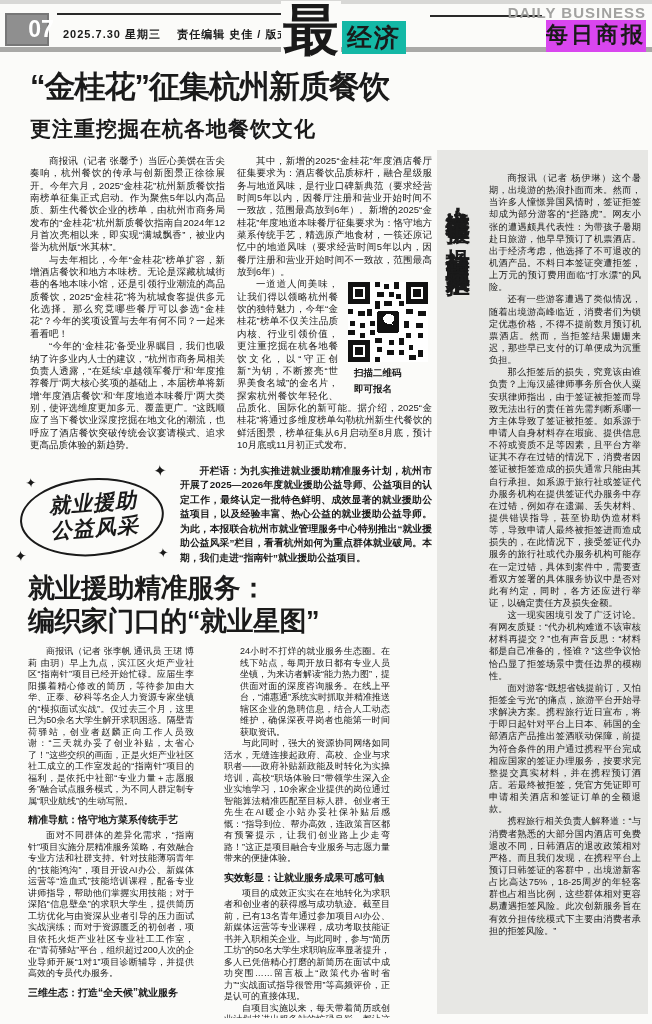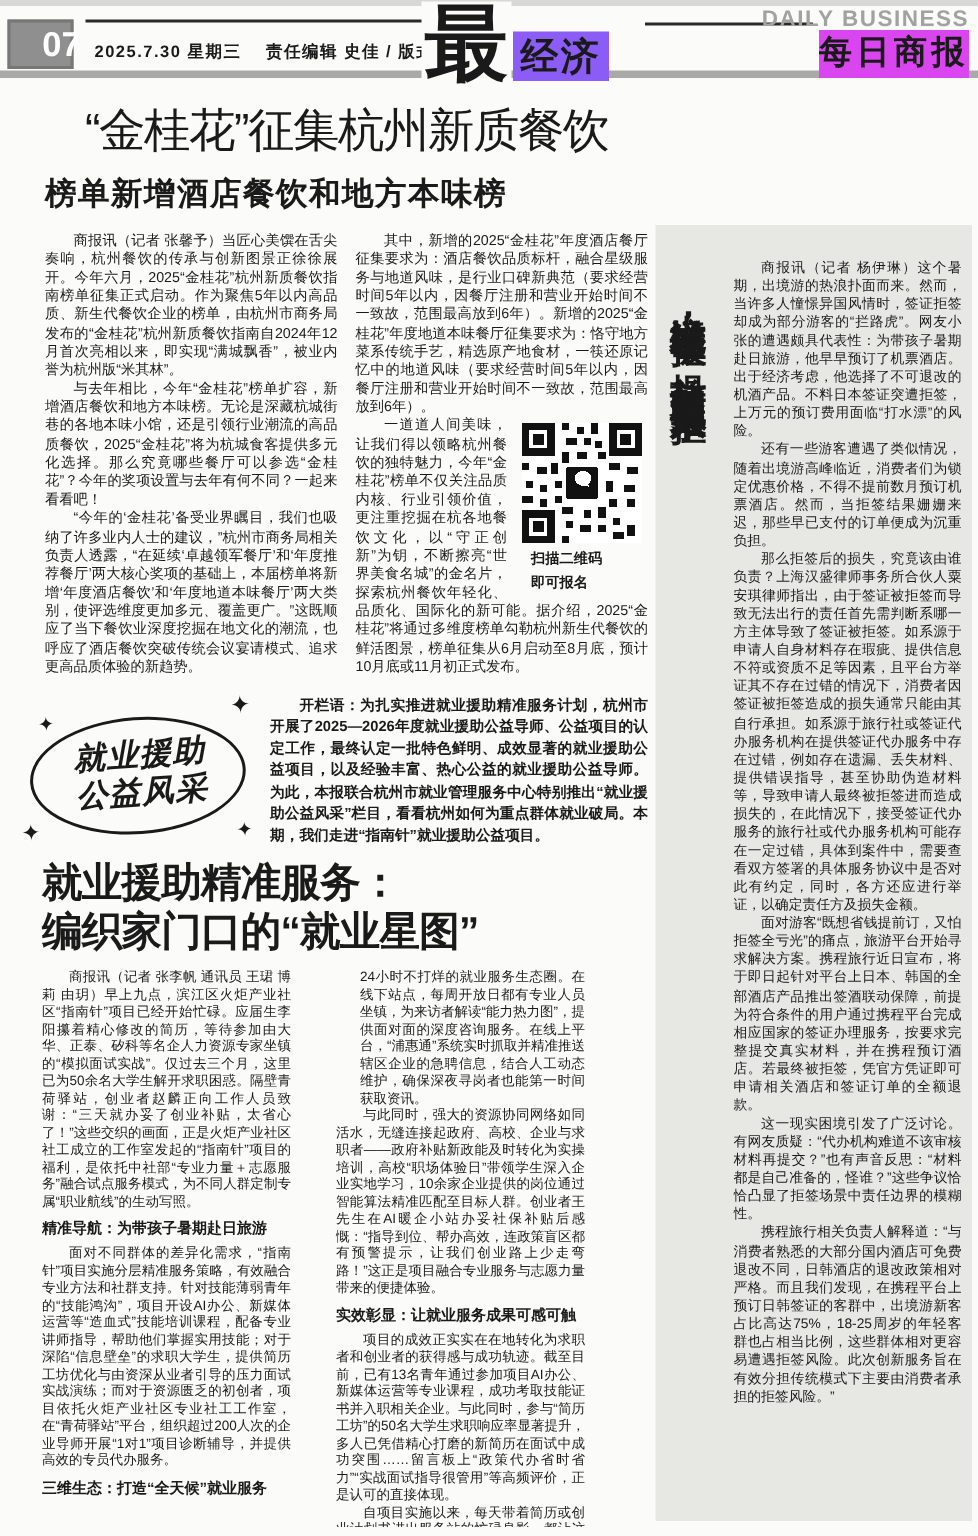--- a/index.html
+++ b/index.html
@@ -11,27 +11,27 @@
   .pagenum{position:absolute;left:5px;top:13px;width:44px;height:33px;background:#8f8f8f;
            border:2px solid #777;box-sizing:border-box;color:#fff;font-size:23px;font-weight:bold;
            display:flex;align-items:center;justify-content:center;padding-left:28px;}
   .hdr-thin-left{position:absolute;left:57px;top:13px;width:248px;height:2px;background:#2a2a2a;}
   .hdr-thin-right{position:absolute;left:430px;top:15px;width:112px;height:2px;background:#2a2a2a;}
   .dateline{position:absolute;left:63px;top:27px;font-size:11px;font-weight:bold;letter-spacing:1px;white-space:nowrap;}
   .hdr-thick{position:absolute;left:0;top:47px;width:652px;height:5px;background:#a9a9a7;}
   .masthead-big{position:absolute;left:281px;top:1px;font-size:56px;line-height:1;font-weight:900;
                 font-family:"DejaVu Serif",serif;background:#fbfbf9;padding:0 2px;z-index:3;}
   .masthead-small{position:absolute;left:342px;top:21px;font-size:25px;font-weight:900;z-index:3;
-                  background:#8b5cf6;padding:0 5px;letter-spacing:2px;}
+                  background:#14b8a6;padding:0 5px;letter-spacing:2px;}
   .masthead-en{position:absolute;right:6px;top:4px;font-size:15px;font-weight:bold;color:#a2a2a0;letter-spacing:1px;z-index:3;padding-left:28px;}
   .masthead-cn{position:absolute;right:6px;top:20px;font-size:22px;font-weight:900;letter-spacing:3px;z-index:3;background:#d946ef;padding-bottom:2px;}
 
   
   .food{position:absolute;left:30px;top:66px;width:402px;}
-  .food-headline{font-size:31px;font-weight:400;letter-spacing:-1px;white-space:nowrap;text-align:center;}
+  .food-headline{font-size:31px;font-weight:700;letter-spacing:-1px;white-space:nowrap;}
   .food-subhead{font-size:21px;font-weight:600;margin-top:7px;letter-spacing:1px;}
   .food-cols{display:flex;gap:12px;margin-top:12px;height:300px;overflow:hidden;}
   .ncol{width:195px;font-size:9.5px;line-height:1.3;text-align:justify;}
   .ncol p{margin:0;text-indent:2em;}
   .qr-float{float:right;width:88px;margin:4px 0 2px 6px;}
   .qr-svg{width:80px;height:80px;display:block;margin:0 auto;}
   .qr-caption{font-size:9.5px;font-weight:bold;line-height:1.6;padding-left:10px;margin-top:3px;}
 
   
   .sidebar{position:absolute;left:437px;top:150px;width:211px;height:864px;background:#e7e7e4;}
@@ -79,21 +79,21 @@
     <span>责任编辑 史佳 / 版式设计 越方</span>
   </div>
   <div class="hdr-thick"></div>
   <div class="masthead-big">最</div>
   <div class="masthead-small">经济</div>
   <div class="masthead-en">DAILY BUSINESS</div>
   <div class="masthead-cn">每日商报</div>
 
   <div class="food">
     <div class="food-headline">“金桂花”征集杭州新质餐饮</div>
-    <div class="food-subhead">榜单新增酒店餐饮和地方本味榜</div>
+    <div class="food-subhead">更注重挖掘在杭各地餐饮文化</div>
     <div class="food-cols">
       <div class="ncol">
         <p>商报讯（记者 张馨予）当匠心美馔在舌尖奏响，杭州餐饮的传承与创新图景正徐徐展开。今年六月，2025“金桂花”杭州新质餐饮指南榜单征集正式启动。作为聚焦5年以内高品质、新生代餐饮企业的榜单，由杭州市商务局发布的“金桂花”杭州新质餐饮指南自2024年12月首次亮相以来，即实现“满城飘香”，被业内誉为杭州版“米其林”。</p>
         <p>与去年相比，今年“金桂花”榜单扩容，新增酒店餐饮和地方本味榜。无论是深藏杭城街巷的各地本味小馆，还是引领行业潮流的高品质餐饮，2025“金桂花”将为杭城食客提供多元化选择。那么究竟哪些餐厅可以参选“金桂花”？今年的奖项设置与去年有何不同？一起来看看吧！</p>
         <p>“今年的‘金桂花’备受业界瞩目，我们也吸纳了许多业内人士的建议，”杭州市商务局相关负责人透露，“在延续‘卓越领军餐厅’和‘年度推荐餐厅’两大核心奖项的基础上，本届榜单将新增‘年度酒店餐饮’和‘年度地道本味餐厅’两大类别，使评选维度更加多元、覆盖更广。”这既顺应了当下餐饮业深度挖掘在地文化的潮流，也呼应了酒店餐饮突破传统会议宴请模式、追求更高品质体验的新趋势。</p>
       </div>
       <div class="ncol">
         <p>其中，新增的2025“金桂花”年度酒店餐厅征集要求为：酒店餐饮品质标杆，融合星级服务与地道风味，是行业口碑新典范（要求经营时间5年以内，因餐厅注册和营业开始时间不一致故，范围最高放到6年）。新增的2025“金桂花”年度地道本味餐厅征集要求为：恪守地方菜系传统手艺，精选原产地食材，一筷还原记忆中的地道风味（要求经营时间5年以内，因餐厅注册和营业开始时间不一致故，范围最高放到6年）。</p>
         <div class="qr-float">
           <svg class="qr-svg" viewBox="0 0 33 33" shape-rendering="crispEdges">
@@ -155,22 +155,22 @@
       </div>
     </div>
   </div>
 
   <div class="sidebar">
     <div class="visa-headline">出境游签证被拒，提前订好的酒机损失谁来承担？</div>
     <div class="visa-body">
       <p>商报讯（记者 杨伊琳）这个暑期，出境游的热浪扑面而来。然而，当许多人憧憬异国风情时，签证拒签却成为部分游客的“拦路虎”。网友小张的遭遇颇具代表性：为带孩子暑期赴日旅游，他早早预订了机票酒店。出于经济考虑，他选择了不可退改的机酒产品。不料日本签证突遭拒签，上万元的预订费用面临“打水漂”的风险。</p>
       <p>还有一些游客遭遇了类似情况，随着出境游高峰临近，消费者们为锁定优惠价格，不得不提前数月预订机票酒店。然而，当拒签结果姗姗来迟，那些早已支付的订单便成为沉重负担。</p>
       <p>那么拒签后的损失，究竟该由谁负责？上海汉盛律师事务所合伙人粟安琪律师指出，由于签证被拒签而导致无法出行的责任首先需判断系哪一方主体导致了签证被拒签。如系源于申请人自身材料存在瑕疵、提供信息不符或资质不足等因素，且平台方举证其不存在过错的情况下，消费者因签证被拒签造成的损失通常只能由其自行承担。如系源于旅行社或签证代办服务机构在提供签证代办服务中存在过错，例如存在遗漏、丢失材料、提供错误指导，甚至协助伪造材料等，导致申请人最终被拒签进而造成损失的，在此情况下，接受签证代办服务的旅行社或代办服务机构可能存在一定过错，具体到案件中，需要查看双方签署的具体服务协议中是否对此有约定，同时，各方还应进行举证，以确定责任方及损失金额。</p>
+      <p>这一现实困境引发了广泛讨论。有网友质疑：“代办机构难道不该审核材料再提交？”也有声音反思：“材料都是自己准备的，怪谁？”这些争议恰恰凸显了拒签场景中责任边界的模糊性。</p>
       <p>面对游客“既想省钱提前订，又怕拒签全亏光”的痛点，旅游平台开始寻求解决方案。携程旅行近日宣布，将于即日起针对平台上日本、韩国的全部酒店产品推出签酒联动保障，前提为符合条件的用户通过携程平台完成相应国家的签证办理服务，按要求完整提交真实材料，并在携程预订酒店。若最终被拒签，凭官方凭证即可申请相关酒店和签证订单的全额退款。</p>
-      <p>这一现实困境引发了广泛讨论。有网友质疑：“代办机构难道不该审核材料再提交？”也有声音反思：“材料都是自己准备的，怪谁？”这些争议恰恰凸显了拒签场景中责任边界的模糊性。</p>
       <p>携程旅行相关负责人解释道：“与消费者熟悉的大部分国内酒店可免费退改不同，日韩酒店的退改政策相对严格。而且我们发现，在携程平台上预订日韩签证的客群中，出境游新客占比高达75%，18-25周岁的年轻客群也占相当比例，这些群体相对更容易遭遇拒签风险。此次创新服务旨在有效分担传统模式下主要由消费者承担的拒签风险。”</p>
     </div>
   </div>
 
   <div class="intro">
     <div class="intro-logo">
       <div class="intro-oval"></div>
       <span class="star s1">✦</span>
       <span class="star s2">✦</span>
       <span class="star s3">✦</span>
@@ -183,21 +183,21 @@
     <div class="intro-text">开栏语：为扎实推进就业援助精准服务计划，杭州市开展了2025—2026年度就业援助公益导师、公益项目的认定工作，最终认定一批特色鲜明、成效显著的就业援助公益项目，以及经验丰富、热心公益的就业援助公益导师。为此，本报联合杭州市就业管理服务中心特别推出“就业援助公益风采”栏目，看看杭州如何为重点群体就业破局。本期，我们走进“指南针”就业援助公益项目。</div>
   </div>
 
   <div class="job-headline">
     <div>就业援助精准服务：</div>
     <div>编织家门口的“就业星图”</div>
   </div>
   <div class="job-cols">
     <div class="job-col">
       <p>商报讯（记者 张李帆 通讯员 王珺 博莉 由玥）早上九点，滨江区火炬产业社区“指南针”项目已经开始忙碌。应届生李阳攥着精心修改的简历，等待参加由大华、正泰、矽科等名企人力资源专家坐镇的“模拟面试实战”。仅过去三个月，这里已为50余名大学生解开求职困惑。隔壁青荷驿站，创业者赵麟正向工作人员致谢：“三天就办妥了创业补贴，太省心了！”这些交织的画面，正是火炬产业社区社工成立的工作室发起的“指南针”项目的福利，是依托中社部“专业力量＋志愿服务”融合试点服务模式，为不同人群定制专属“职业航线”的生动写照。</p>
-      <div class="job-sub">精准导航：为带孩子暑期赴日旅游</div>
+      <div class="job-sub">精准导航：恪守地方菜系传统手艺</div>
       <p>面对不同群体的差异化需求，“指南针”项目实施分层精准服务策略，有效融合专业方法和社群支持。针对技能薄弱青年的“技能鸿沟”，项目开设AI办公、新媒体运营等“造血式”技能培训课程，配备专业讲师指导，帮助他们掌握实用技能；对于深陷“信息壁垒”的求职大学生，提供简历工坊优化与由资深从业者引导的压力面试实战演练；而对于资源匮乏的初创者，项目依托火炬产业社区专业社工工作室，在“青荷驿站”平台，组织超过200人次的企业导师开展“1对1”项目诊断辅导，并提供高效的专员代办服务。</p>
       <div class="job-sub">三维生态：打造“全天候”就业服务</div>
 
     </div>
     <div class="job-col">
       <p style="text-indent:0;margin-left:16px;">24小时不打烊的就业服务生态圈。在线下站点，每周开放日都有专业人员坐镇，为来访者解读“能力热力图”，提供面对面的深度咨询服务。在线上平台，“浦惠通”系统实时抓取并精准推送辖区企业的急聘信息，结合人工动态维护，确保深夜寻岗者也能第一时间获取资讯。</p>
       <p>与此同时，强大的资源协同网络如同活水，无缝连接起政府、高校、企业与求职者——政府补贴新政能及时转化为实操培训，高校“职场体验日”带领学生深入企业实地学习，10余家企业提供的岗位通过智能算法精准匹配至目标人群。创业者王先生在AI暖企小站办妥社保补贴后感慨：“指导到位、帮办高效，连政策盲区都有预警提示，让我们创业路上少走弯路！”这正是项目融合专业服务与志愿力量带来的便捷体验。</p>
       <div class="job-sub">实效彰显：让就业服务成果可感可触</div>
       <p>项目的成效正实实在在地转化为求职者和创业者的获得感与成功轨迹。截至目前，已有13名青年通过参加项目AI办公、新媒体运营等专业课程，成功考取技能证书并入职相关企业。与此同时，参与“简历工坊”的50名大学生求职响应率显著提升，多人已凭借精心打磨的新简历在面试中成功突围……留言板上“政策代办省时省力”“实战面试指导很管用”等高频评价，正是认可的直接体现。</p>
       <p>自项目实施以来，每天带着简历或创业计划书进出服务站的忙碌身影，都让这座汇聚专业与温暖的“就业港湾”始终涌动着蓬勃的希望。接下来，“指南针”项目将以“专业力量＋志愿服务”融合试点为依托，持续深化服务内涵、拓展资源链接，优化服务力量协同，帮助更多人在家门口实现更充分、更高质量的就业与创业梦想。</p>

